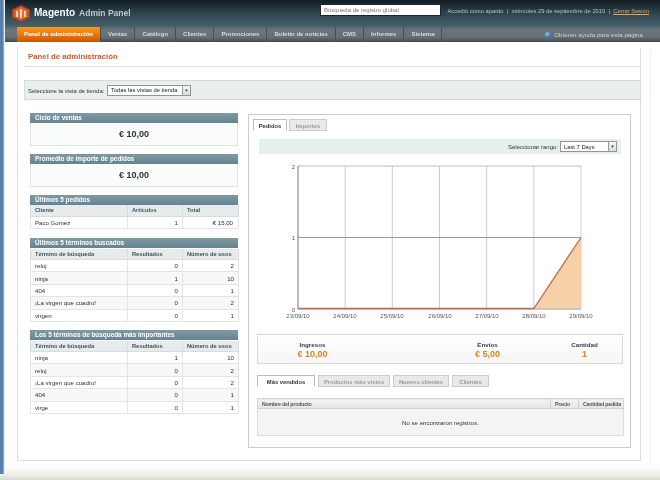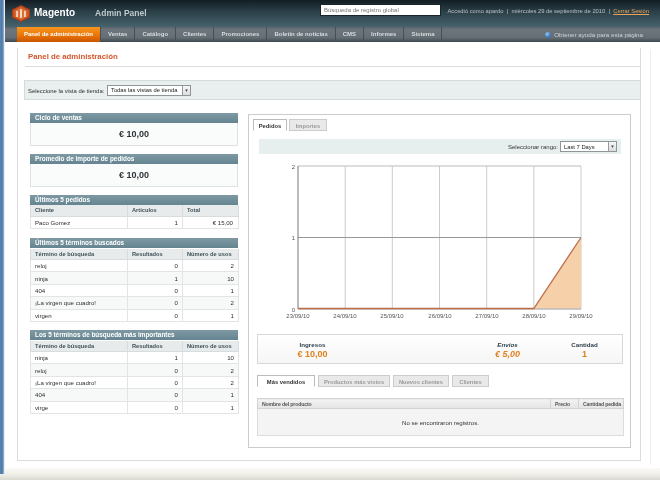--- a/index.html
+++ b/index.html
@@ -8,21 +8,21 @@
 .abs { position:absolute; }
 
 
 #wleft { left:0; top:0; width:5px; height:474px; background:linear-gradient(90deg,#5c88b6 0%,#4e76a2 40%,#7fa3c6 68%,#eef4f9 92%,#ffffff 100%); }
 #wbottom { left:0; top:468px; width:660px; height:12px; background:linear-gradient(#fbfaf6 0%,#efeee8 55%,#d9d8d0 100%); }
 
 
 #header { left:5px; top:0; width:655px; height:27px; background:linear-gradient(#121d23 0%,#2c414a 45%,#3c555e 78%,#47626c 100%); }
 #logo { left:12px; top:5px; }
 #brand { left:34px; top:7px; color:#fff; font-weight:bold; font-size:10px; letter-spacing:0; }
-#brand span { color:#c0c8cc; font-size:8.5px; margin-left:20px; }
+#brand span { color:#c0c8cc; font-size:8.5px; margin-left:4px; }
 #hsearch { left:320px; top:4px; width:121px; height:12px; background:#fff; border:1px solid #1a262c; font-size:6px; color:#777; line-height:11px; padding-left:3px; }
 #hright { right:11px; top:8px; font-size:5.8px; color:#b9c2c7; }
 #hright .lnk { color:#e9a45b; text-decoration:underline; }
 
 
 #nav { left:5px; top:27px; width:655px; height:15px; background:linear-gradient(#5a666c 0%,#6b757b 20%,#646e74 70%,#49545b 92%,#3c474e 100%); white-space:nowrap; font-size:6px; }
 #nav .it { display:inline-block; height:15px; line-height:15px; padding:0 7px; color:#d8dcdf; font-weight:bold; border-right:1px solid #454f55; vertical-align:top; }
 #nav .it.act { margin-left:12px; background:linear-gradient(#f6951f 0%,#ec7d0c 45%,#dc6604 75%,#c85601 100%); color:#fff; }
 #navhelp { position:absolute; right:17px; top:0; height:15px; line-height:15px; color:#ccd3d6; font-size:6.2px; font-weight:normal; }
 #navhelp .ball { display:inline-block; width:6.5px; height:6.5px; border-radius:50%; background:radial-gradient(circle at 35% 30%, #9fc4e8 0%, #3f7cc0 60%, #2a5d9c 100%); vertical-align:-1px; margin-right:3px; }
@@ -270,21 +270,21 @@
       <text x="251" y="158" text-anchor="middle">28/09/10</text>
       <text x="298" y="158" text-anchor="middle">29/09/10</text>
     </g>
   </svg>
 
   <div class="abs" id="stats">
     <div class="cell" style="left:9px;">
         <div class="cl">Ingresos</div>
         <div class="cv">€ 10,00</div>
       </div>
-    <div class="cell" style="left:204px;font-style:italic;">
+    <div class="cell" style="left:184px;">
         <div class="cl">Envíos</div>
         <div class="cv">€ 5,00</div>
       </div>
     <div class="cell" style="left:281px;">
         <div class="cl">Cantidad</div>
         <div class="cv">1</div>
       </div>
   </div>
 
   <div id="btabs">

